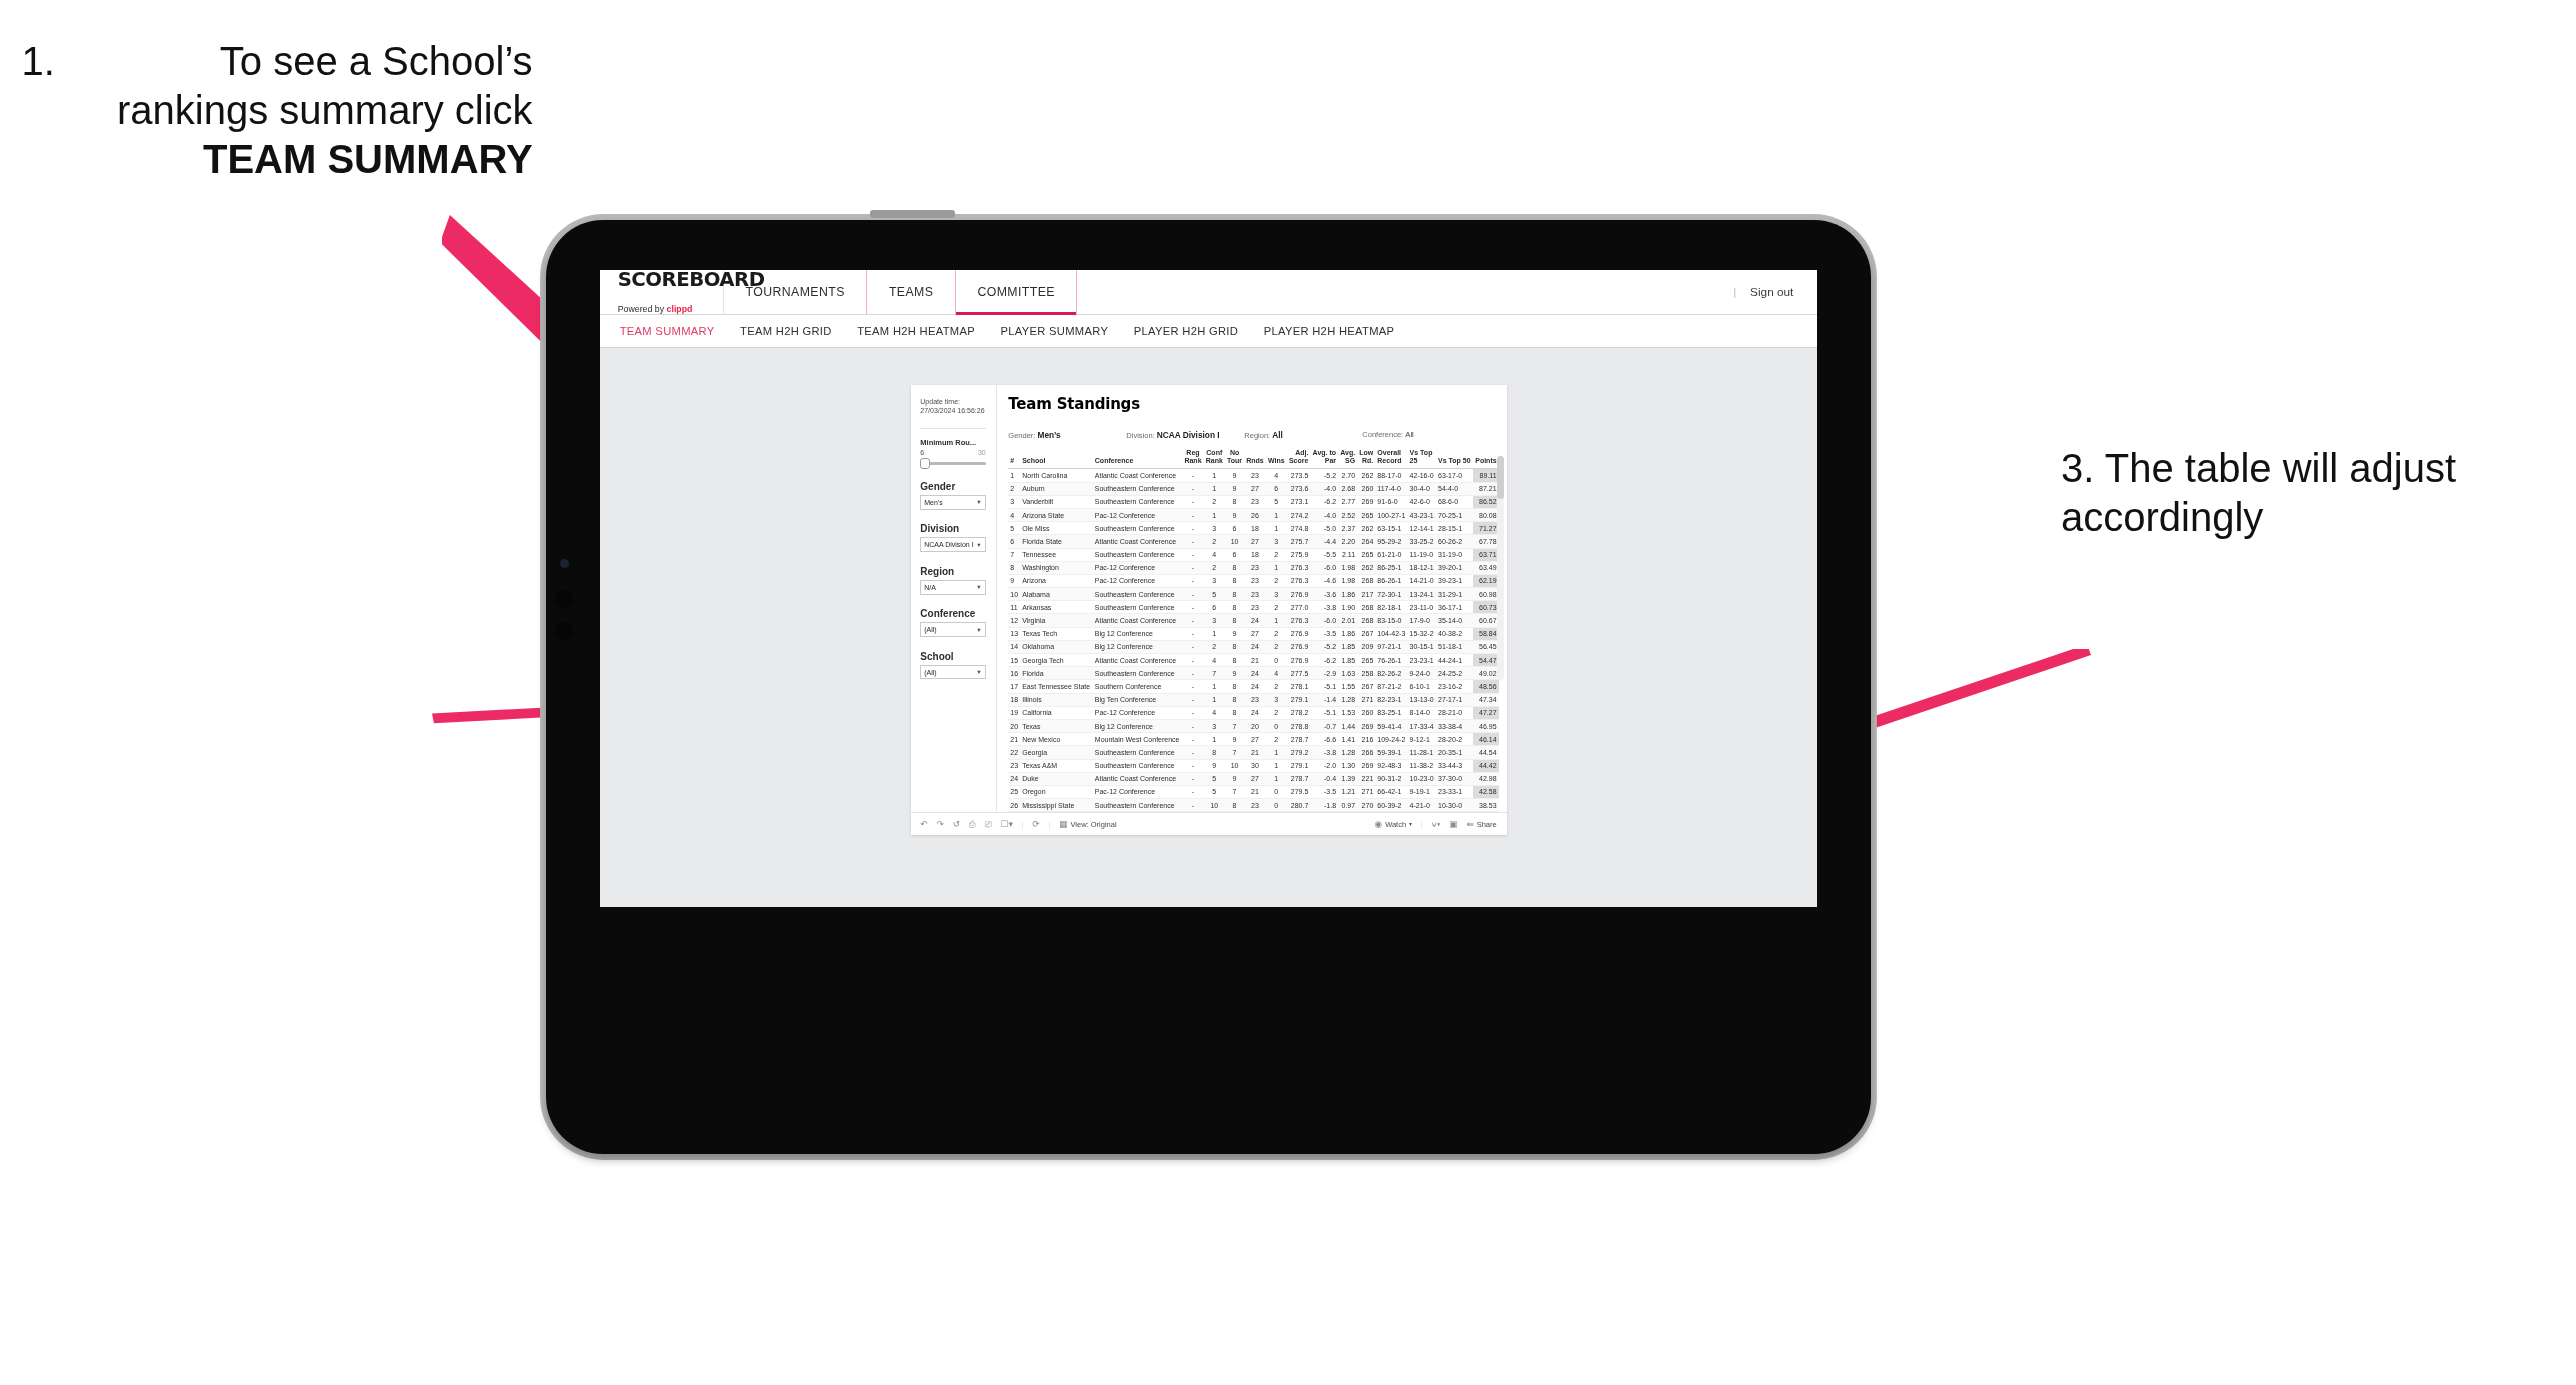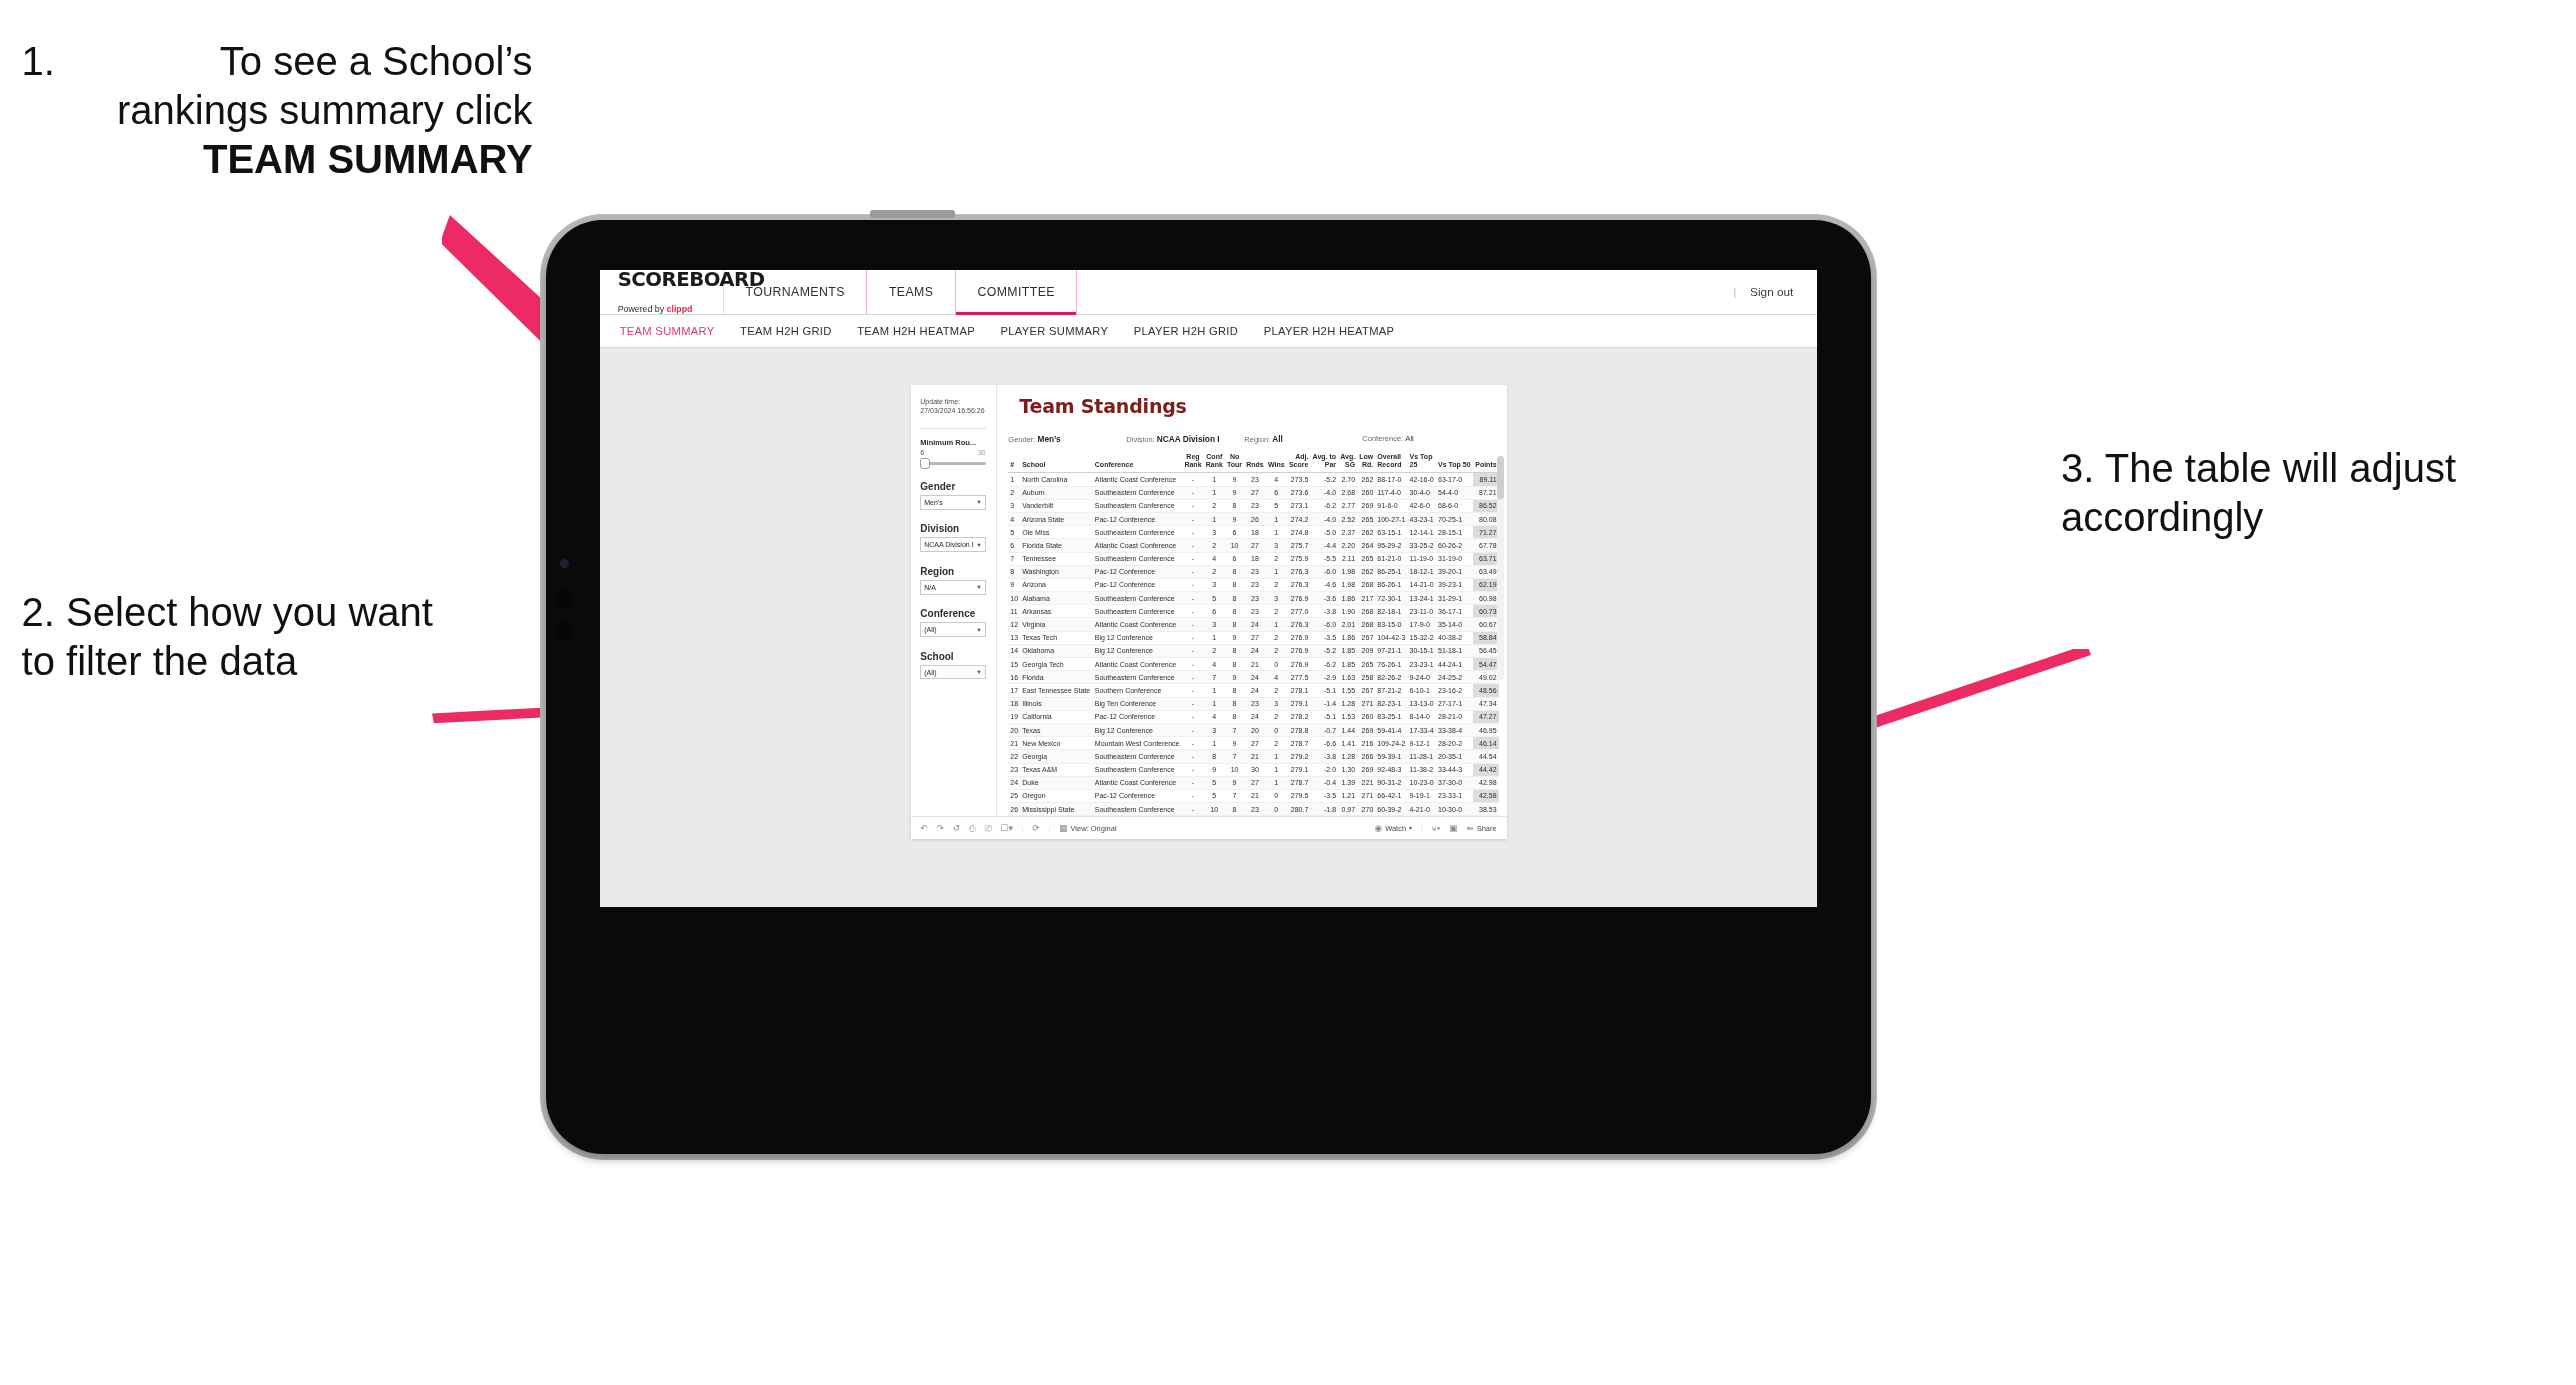--- a/index.html
+++ b/index.html
@@ -78,21 +78,21 @@
   .slider-title{text-align:left;font-weight:bold;font-size:7.5px;color:#2e2e2e;margin-bottom:2px;}
   .slider-ends{display:flex;justify-content:space-between;font-size:7px;color:#4d4d4d;margin-bottom:2px;}
   .slider-ends .max{color:#9a9a9a;}
   .strack{position:relative;height:8.8px;}
   .strack .line{position:absolute;left:0;right:0;top:3.9px;height:2.5px;background:#b9b9b9;border-radius:2px;}
   .strack .knob{position:absolute;left:0;top:0;width:7.9px;height:8.8px;border:1px solid #9a9a9a;background:#fff;
                 border-radius:2.9px;}
 
   
   .tablepane{flex:1;position:relative;padding:9.8px 7.9px 0 11.8px;box-sizing:border-box;}
-  .vtitle{font-family:"DejaVu Sans",sans-serif;font-weight:bold;font-size:19px;color:#7f1d1d;letter-spacing:-0.2px;margin-left:11px;}
+  .vtitle{font-family:"DejaVu Sans",sans-serif;font-weight:bold;font-size:15px;color:#000000;letter-spacing:-0.2px;}
   .vfilters{display:flex;margin-top:8.8px;font-size:7.5px;color:#6a6a6a;}
   .vfilters .f{width:118px;margin-top:8px;}
   .vfilters .f .v{color:#1e1e1e;font-weight:bold;font-size:8.3px;}
   .vfilters .f.all .v{font-weight:normal;color:#3a3a3a;font-size:7.7px;}
   .vfilters .f.allb .v{font-weight:bold;color:#1e1e1e;font-size:8.3px;}
 
   table.ts{border-collapse:collapse;width:100%;margin-top:9.8px;font-size:7px;color:#2b2b2b;}
   table.ts th{font-weight:bold;color:#2b2b2b;font-size:7px;vertical-align:bottom;padding:0 2px 2.9px 2px;
               border-bottom:1px solid #cfcfcf;line-height:1.15;}
   table.ts td{padding:2.6px 2px;border-bottom:1px solid #efefef;white-space:nowrap;}
@@ -115,21 +115,20 @@
 </head>
 <body>
 
 <div class="stage">
 
   <div class="callout" id="callout-1">
     <span class="num">1.</span>
     <span class="body"><span>To see a School’s rankings summary click </span><span class="b">TEAM SUMMARY</span></span>
   </div>
 
-  <div class="callout" id="callout-2">2. Select how you want to filter the data</div>
 
   <div class="callout" id="callout-3">3. The table will adjust accordingly</div>
 
   <svg class="arrow" style="left:442px;top:201px;" width="236" height="192" viewBox="0 0 240 195">
     <g fill="#ec2a63">
       <path d="M8 14 L150 144 L126 168 L-2 42 Z"></path>
       <path d="M185 185 L120 120 L172 132 L182 140 Z"></path>
       <path d="M186 186 L112 128 L150 178 Z"></path>
     </g>
   </svg>

